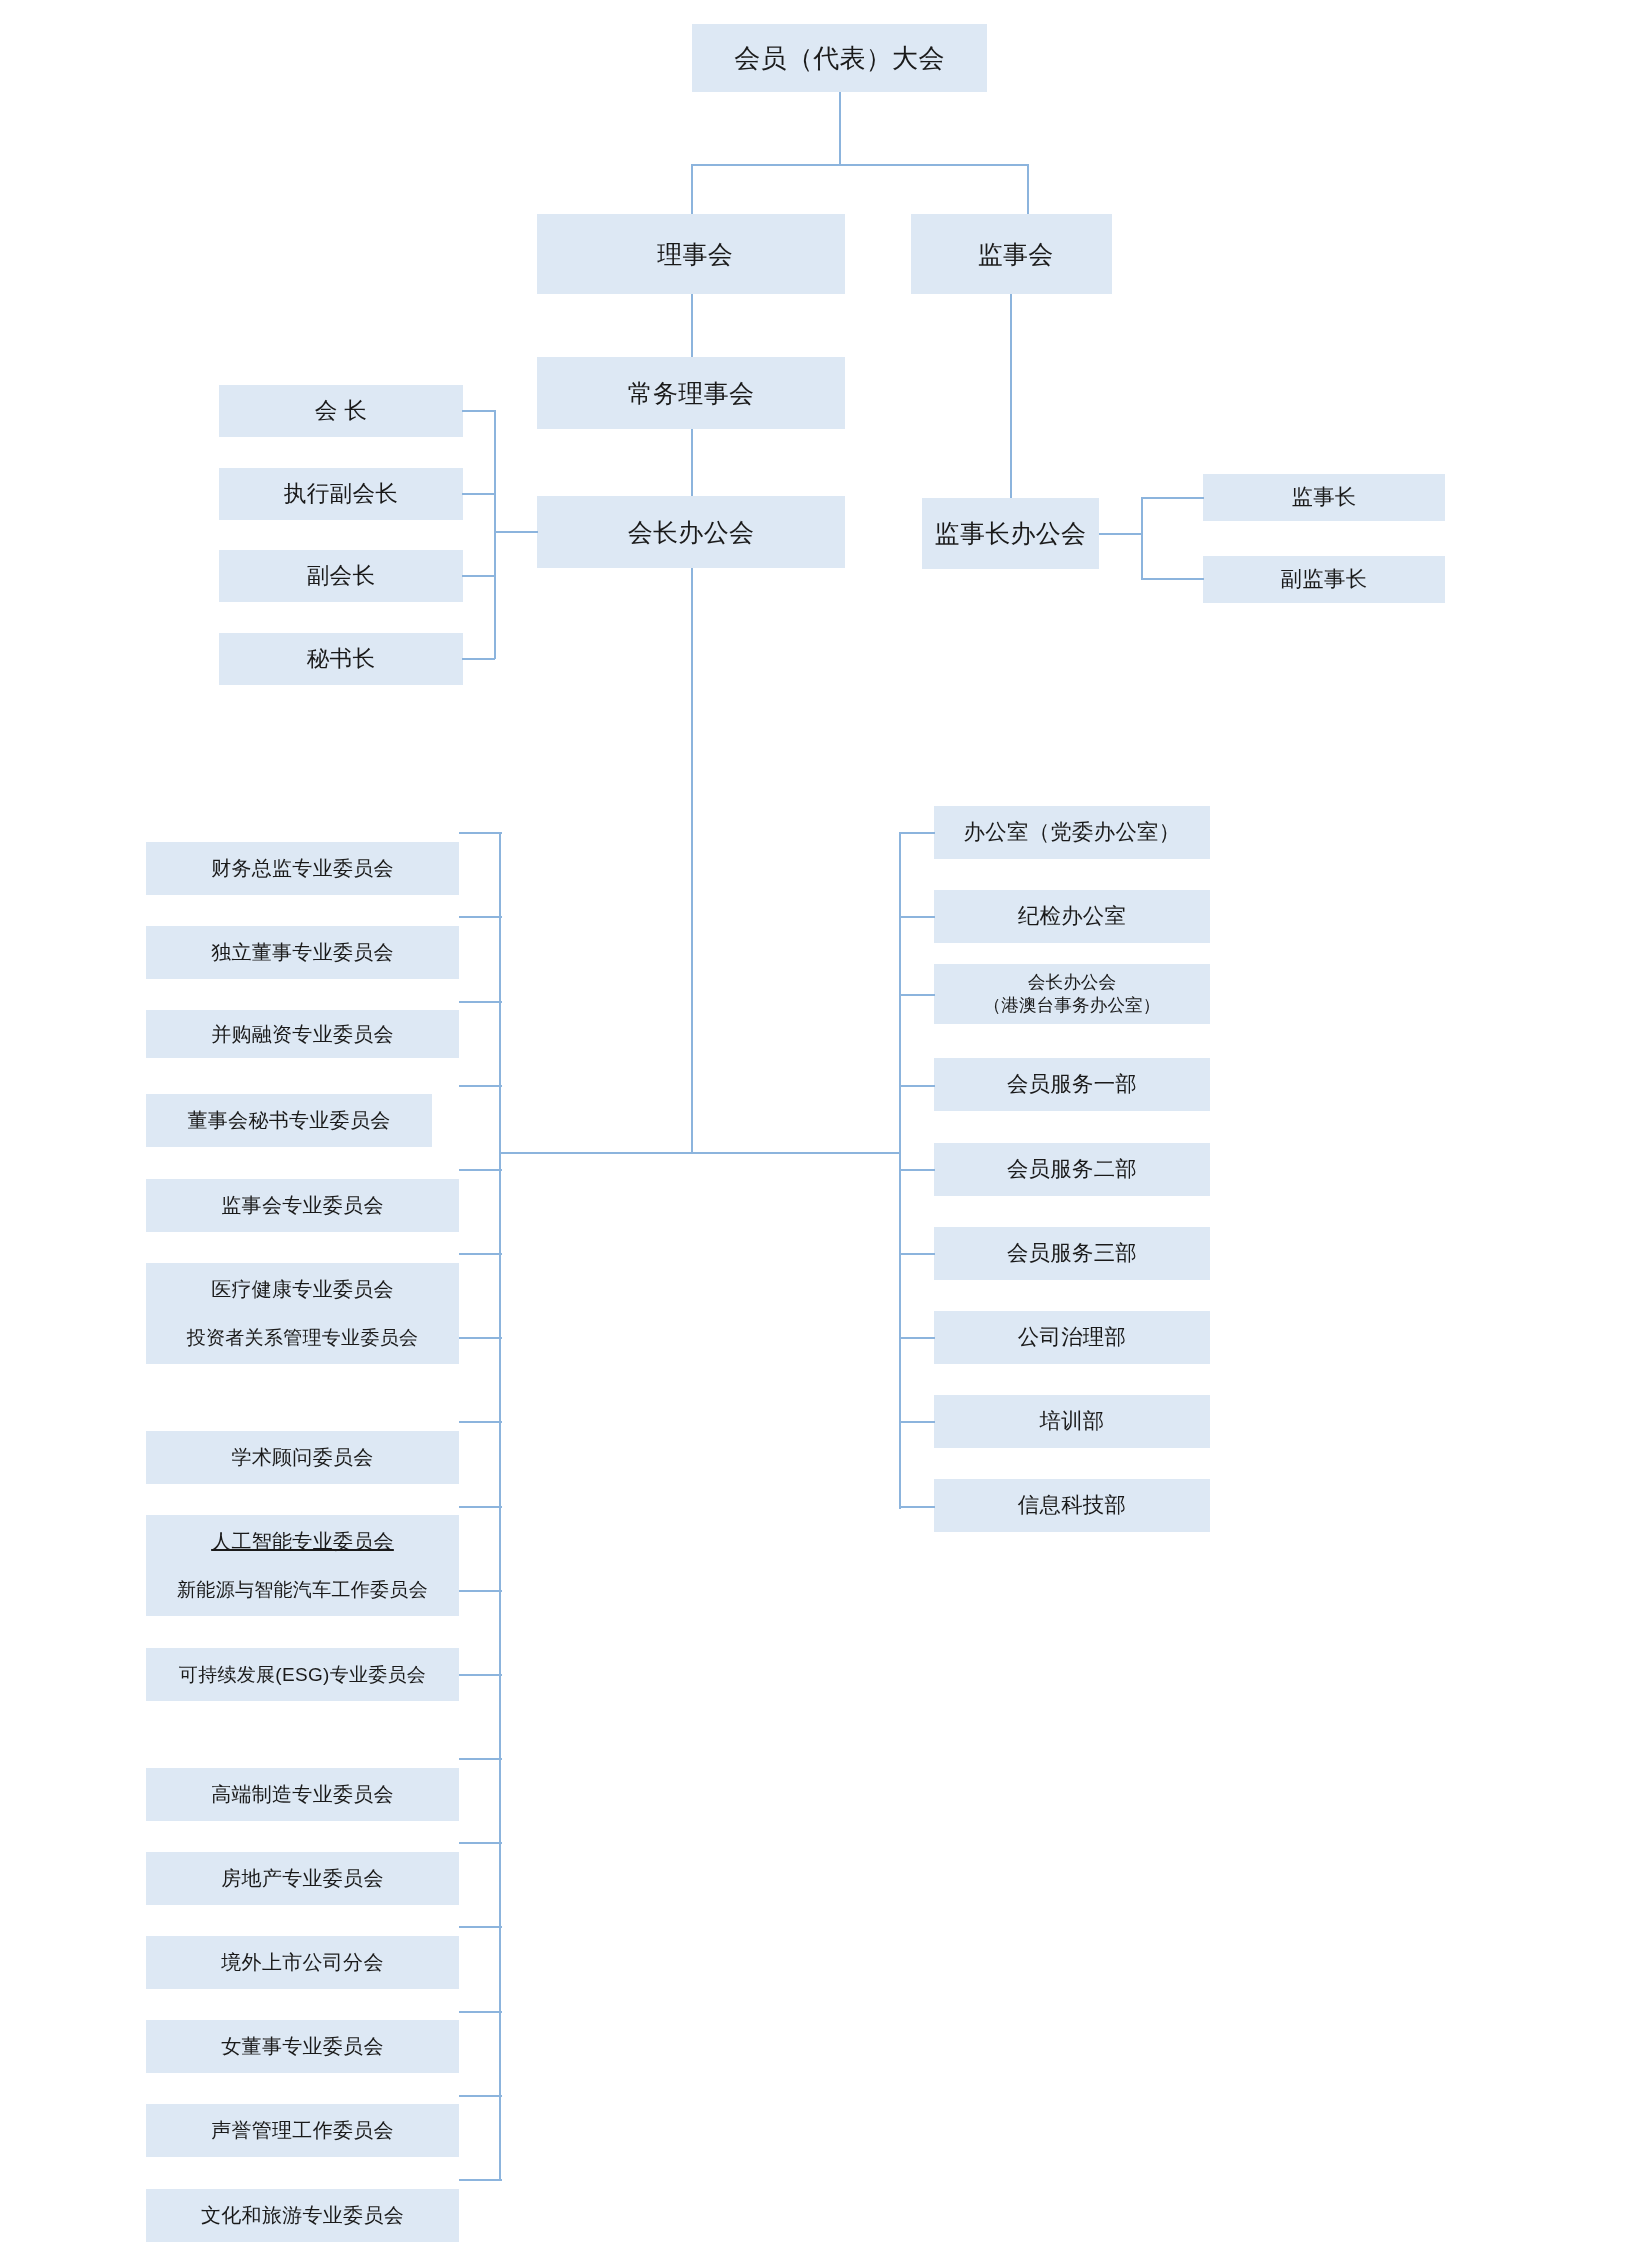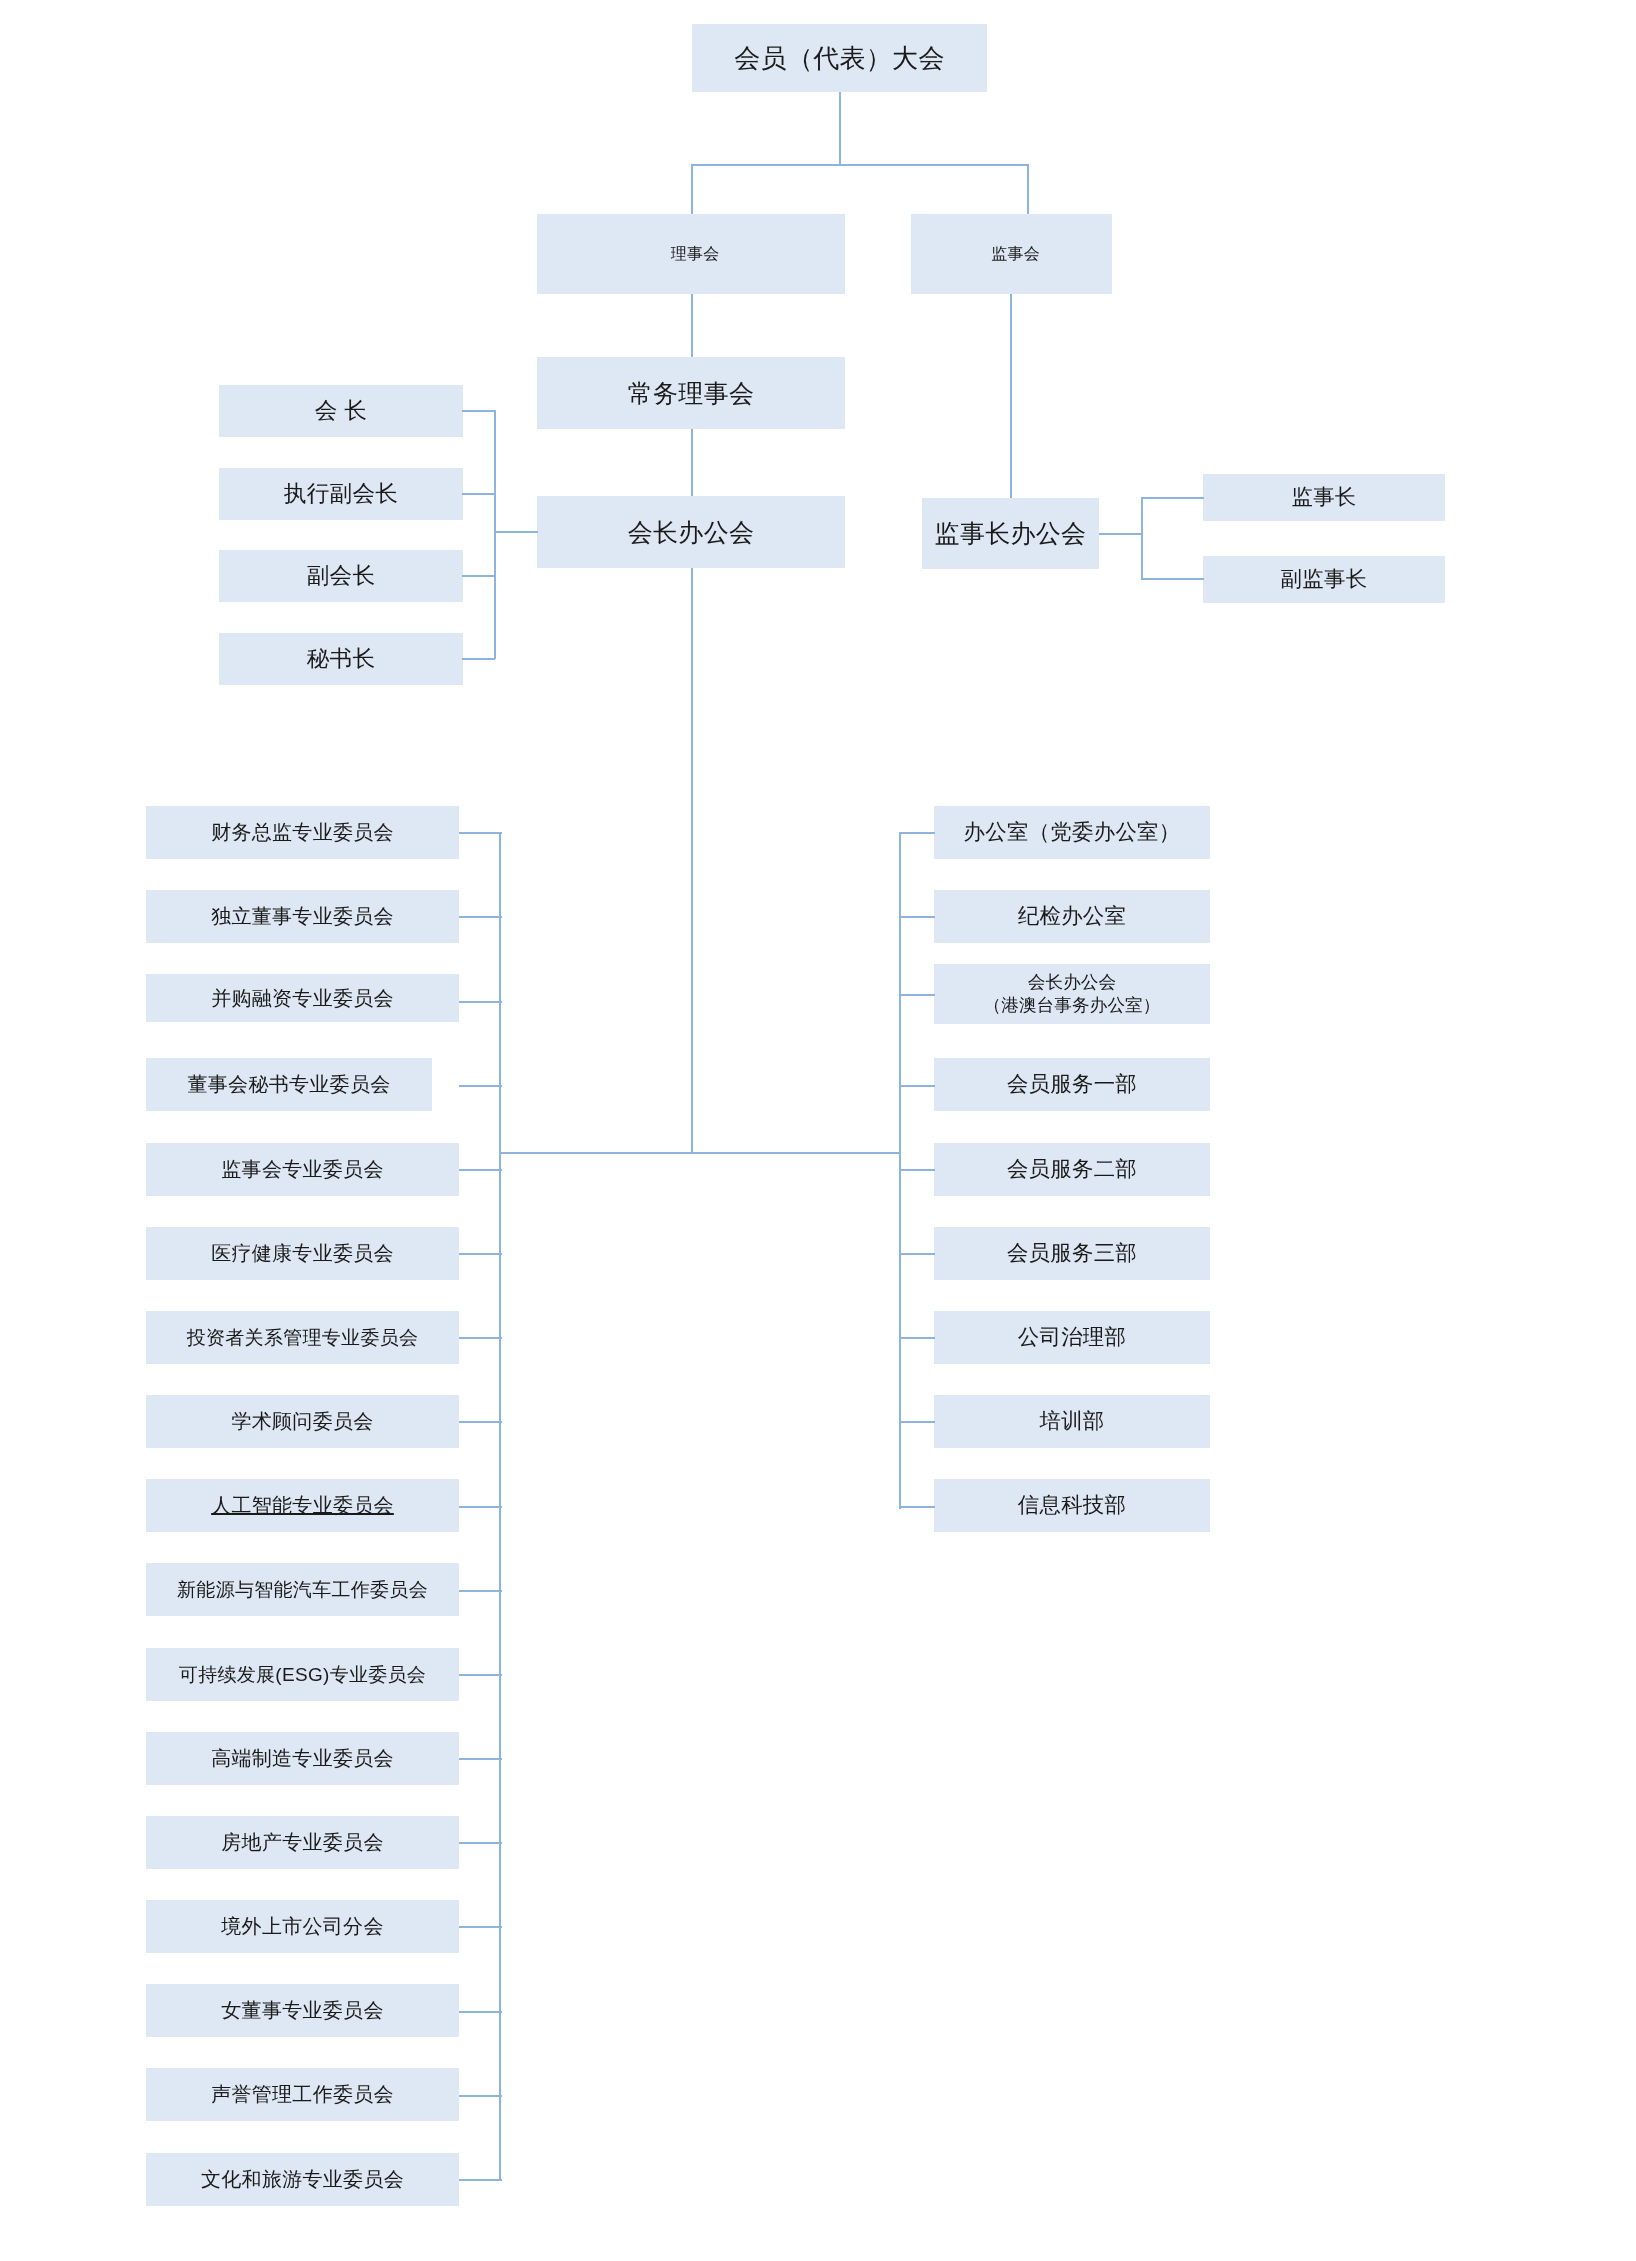--- a/index.html
+++ b/index.html
@@ -26,27 +26,27 @@
     box-sizing:border-box;
     padding:1.3px 3.8px;
     font-weight:400;
     letter-spacing:0.3px;
   }
   .node.two-line{ flex-direction:column; }
   .node .ln{ display:block; }
 
   
   .t-root   { font-size:26px; }
-  .t-board  { font-size:16px;padding-left:12px; }
+  .t-board  { font-size:25px;padding-left:12px; }
   .t-mid    { font-size:25px; }
   .t-officer{ font-size:22.6px; }
   .t-sup    { font-size:21.4px; }
   .t-dept   { font-size:21.4px; }
   .t-dept-sm{ font-size:17.6px; letter-spacing:0.1px; }
-  .t-comm   { font-size:20px; }
+  .t-comm   { font-size:20px;margin-top:36px; }
   .t-comm-sm{ font-size:19px; }
 
   .line{
     position:absolute;
     background:#8cb4dd;
   }
   .line.h{ height:1.9px; }
   .line.v{ width:1.9px; }
 </style>
 </head>

